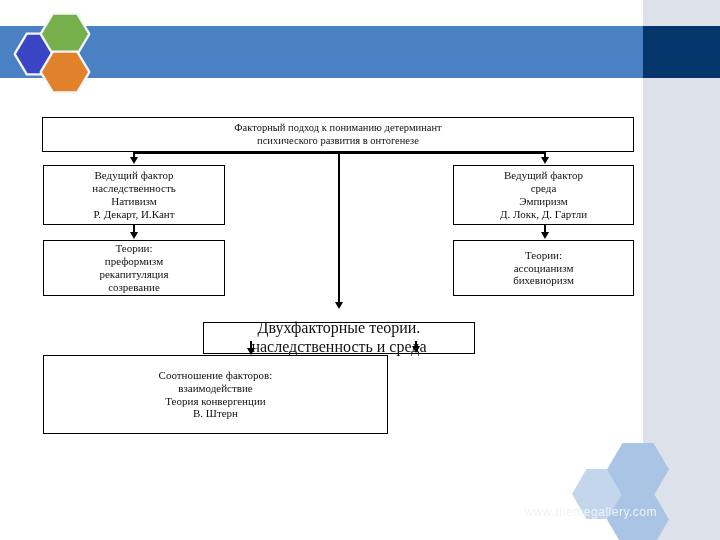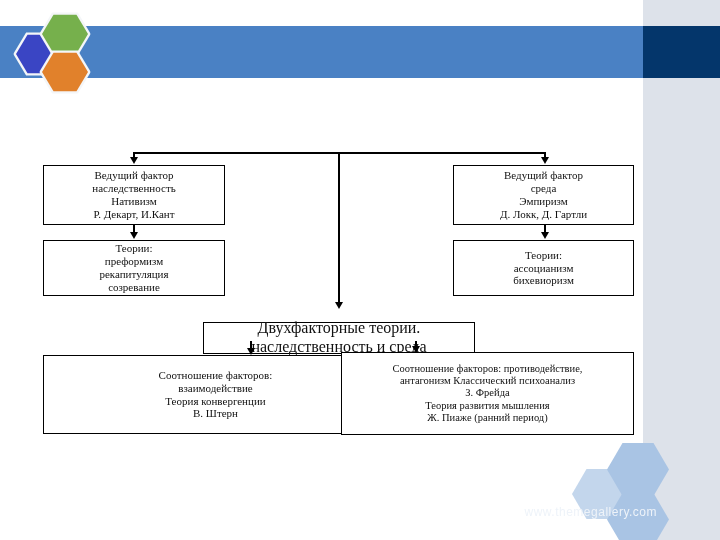--- a/index.html
+++ b/index.html
@@ -100,20 +100,24 @@
         <i class="fill"></i>
     </div>
     <div class="hex hex-orange">
       <i class="outline"></i>
         <i class="fill"></i>
     </div>
   </div>
 
   <div id="diagram">
 
+    <div class="node n-root">
+      <span class="txt">Факторный подход к пониманию детерминант
+психического развития в онтогенезе</span>
+    </div>
 
     <div class="ln hline" style="left:134px;top:152px;width:412px;"></div>
 
     <div class="ln vline" style="left:133px;top:152px;height:7px;"></div>
     <div class="arrow" style="left:129.5px;top:157px;"></div>
 
     <div class="ln vline" style="left:544px;top:152px;height:7px;"></div>
     <div class="arrow" style="left:540.5px;top:157px;"></div>
 
     <div class="ln vline" style="left:338px;top:152px;height:152px;"></div>
@@ -163,27 +167,20 @@
     <div class="ln vline" style="left:415px;top:341px;height:7px;"></div>
     <div class="arrow" style="left:411.5px;top:346px;"></div>
 
     <div class="node n-bot-left">
       <span class="txt">Соотношение факторов:
 взаимодействие
 Теория конвергенции
 В. Штерн</span>
     </div>
 
-    <div class="node n-bot-right">
-      <span class="txt">Соотношение факторов: противодействие,
-антагонизм Классический психоанализ
-З. Фрейда
-Теория развития мышления
-Ж. Пиаже (ранний период)</span>
-    </div>
 
   </div>
 
   <div class="dec dec-3">
       <i></i>
     </div>
   <div class="dec dec-1">
       <i></i>
     </div>
   <div class="dec dec-2">

